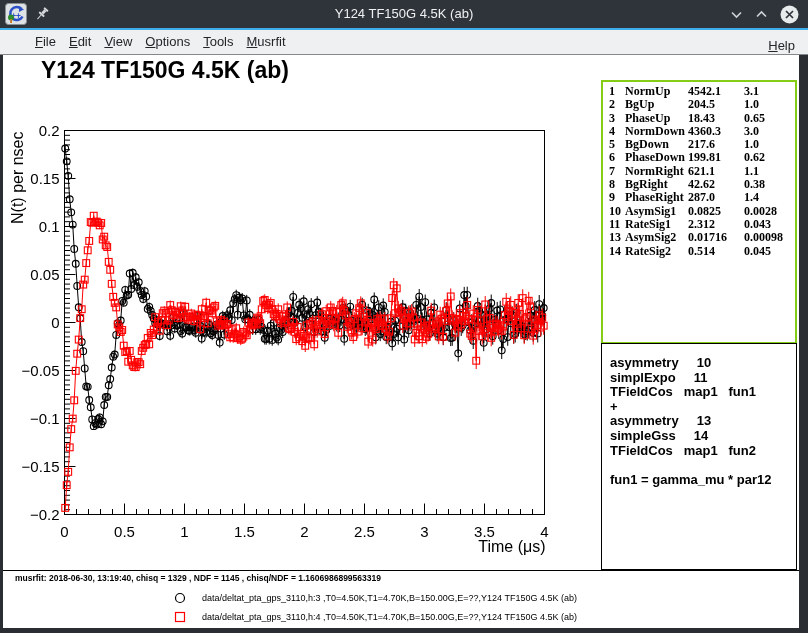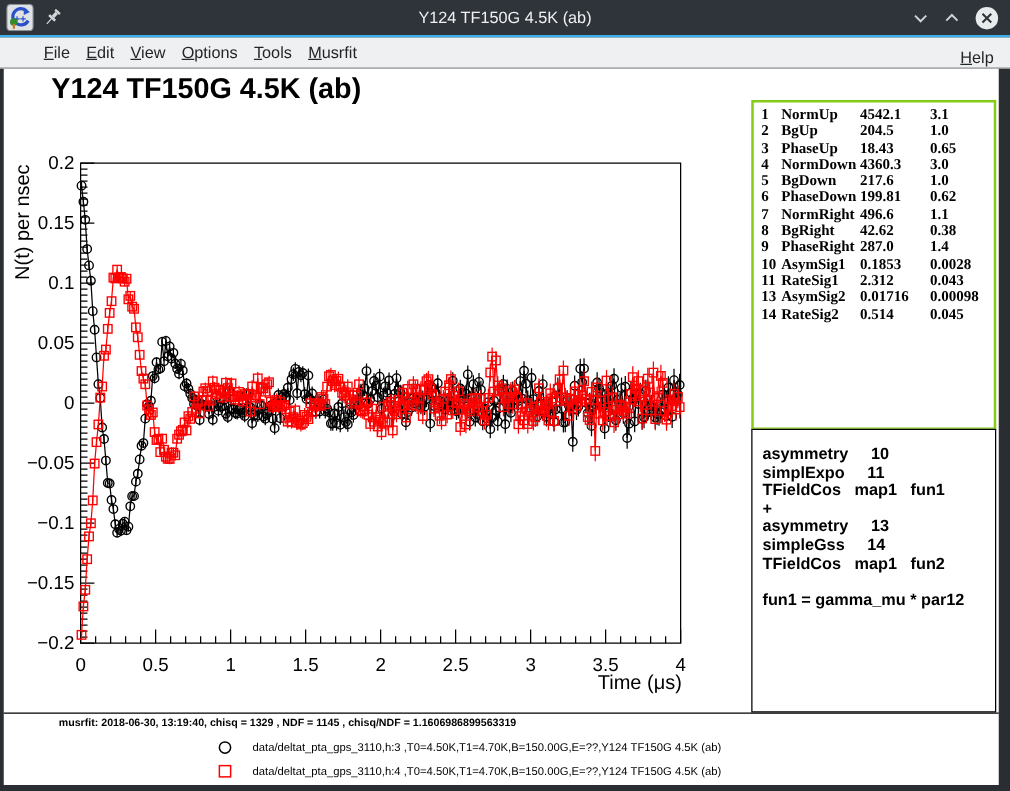--- a/index.html
+++ b/index.html
@@ -32,21 +32,21 @@
              font-family:Liberation Serif, serif;font-size:12px;font-weight:bold;
              line-height:13.3px;color:#000;}
   .param-row span{display:inline-block;white-space:pre;}
   .p-n{width:16px;} .p-name{width:63px;} .p-val{width:56px;}
   .theory-box{position:absolute;left:598px;top:288px;width:196px;height:227px;
              border:1px solid #000;background:#fff;padding:12px 0 0 8px;
              font-family:Liberation Sans, sans-serif;font-size:13px;font-weight:bold;
              line-height:14.6px;color:#000;white-space:pre;}
   
   .footer-divider{position:absolute;left:0;top:515px;width:796px;height:0;border-top:1px solid #000;}
-  .status-line{position:absolute;left:12px;top:518px;font-size:8.5px;font-weight:bold;color:#000;margin-left:32px;}
+  .status-line{position:absolute;left:12px;top:518px;font-size:8.5px;font-weight:bold;color:#000;}
   .legend-label{position:absolute;left:199px;font-size:9px;font-weight:normal;color:#000;line-height:10px;}
   .legend-1{top:538px;} .legend-2{top:557px;}
 </style>
 </head>
 <body>
 
 <div class="window">
 
   <div class="titlebar">
     <svg class="app-icon" viewBox="0 0 22 22">
@@ -1525,24 +1525,24 @@
       </svg>
     <div class="plot-title">Y124 TF150G 4.5K (ab)</div>
 
     <div class="param-box" id="param-box">
         <div class="param-row"><span class="p-n">1</span><span class="p-name">NormUp</span><span class="p-val">4542.1</span><span class="p-err">3.1</span></div>
         <div class="param-row"><span class="p-n">2</span><span class="p-name">BgUp</span><span class="p-val">204.5</span><span class="p-err">1.0</span></div>
         <div class="param-row"><span class="p-n">3</span><span class="p-name">PhaseUp</span><span class="p-val">18.43</span><span class="p-err">0.65</span></div>
         <div class="param-row"><span class="p-n">4</span><span class="p-name">NormDown</span><span class="p-val">4360.3</span><span class="p-err">3.0</span></div>
         <div class="param-row"><span class="p-n">5</span><span class="p-name">BgDown</span><span class="p-val">217.6</span><span class="p-err">1.0</span></div>
         <div class="param-row"><span class="p-n">6</span><span class="p-name">PhaseDown</span><span class="p-val">199.81</span><span class="p-err">0.62</span></div>
-        <div class="param-row"><span class="p-n">7</span><span class="p-name">NormRight</span><span class="p-val">496.6</span><span class="p-err">1.1</span></div>
+        <div class="param-row"><span class="p-n">7</span><span class="p-name">NormRight</span><span class="p-val">621.1</span><span class="p-err">1.1</span></div>
         <div class="param-row"><span class="p-n">8</span><span class="p-name">BgRight</span><span class="p-val">42.62</span><span class="p-err">0.38</span></div>
         <div class="param-row"><span class="p-n">9</span><span class="p-name">PhaseRight</span><span class="p-val">287.0</span><span class="p-err">1.4</span></div>
-        <div class="param-row"><span class="p-n">10</span><span class="p-name">AsymSig1</span><span class="p-val">0.1853</span><span class="p-err">0.0028</span></div>
+        <div class="param-row"><span class="p-n">10</span><span class="p-name">AsymSig1</span><span class="p-val">0.0825</span><span class="p-err">0.0028</span></div>
         <div class="param-row"><span class="p-n">11</span><span class="p-name">RateSig1</span><span class="p-val">2.312</span><span class="p-err">0.043</span></div>
         <div class="param-row"><span class="p-n">13</span><span class="p-name">AsymSig2</span><span class="p-val">0.01716</span><span class="p-err">0.00098</span></div>
         <div class="param-row"><span class="p-n">14</span><span class="p-name">RateSig2</span><span class="p-val">0.514</span><span class="p-err">0.045</span></div>
       </div>
     <div class="theory-box" id="theory-box"><div>asymmetry     10</div><div>simplExpo     11</div><div>TFieldCos   map1   fun1</div><div>+</div><div>asymmetry     13</div><div>simpleGss     14</div><div>TFieldCos   map1   fun2</div><div>&nbsp;</div><div>fun1 = gamma_mu * par12</div></div>
 
     <div class="footer-divider"></div>
     <div class="status-line">musrfit: 2018-06-30, 13:19:40, chisq = 1329 , NDF = 1145 , chisq/NDF = 1.1606986899563319</div>
     <div class="legend-label legend-1">data/deltat_pta_gps_3110,h:3 ,T0=4.50K,T1=4.70K,B=150.00G,E=??,Y124 TF150G 4.5K (ab)</div>
     <div class="legend-label legend-2">data/deltat_pta_gps_3110,h:4 ,T0=4.50K,T1=4.70K,B=150.00G,E=??,Y124 TF150G 4.5K (ab)</div>

